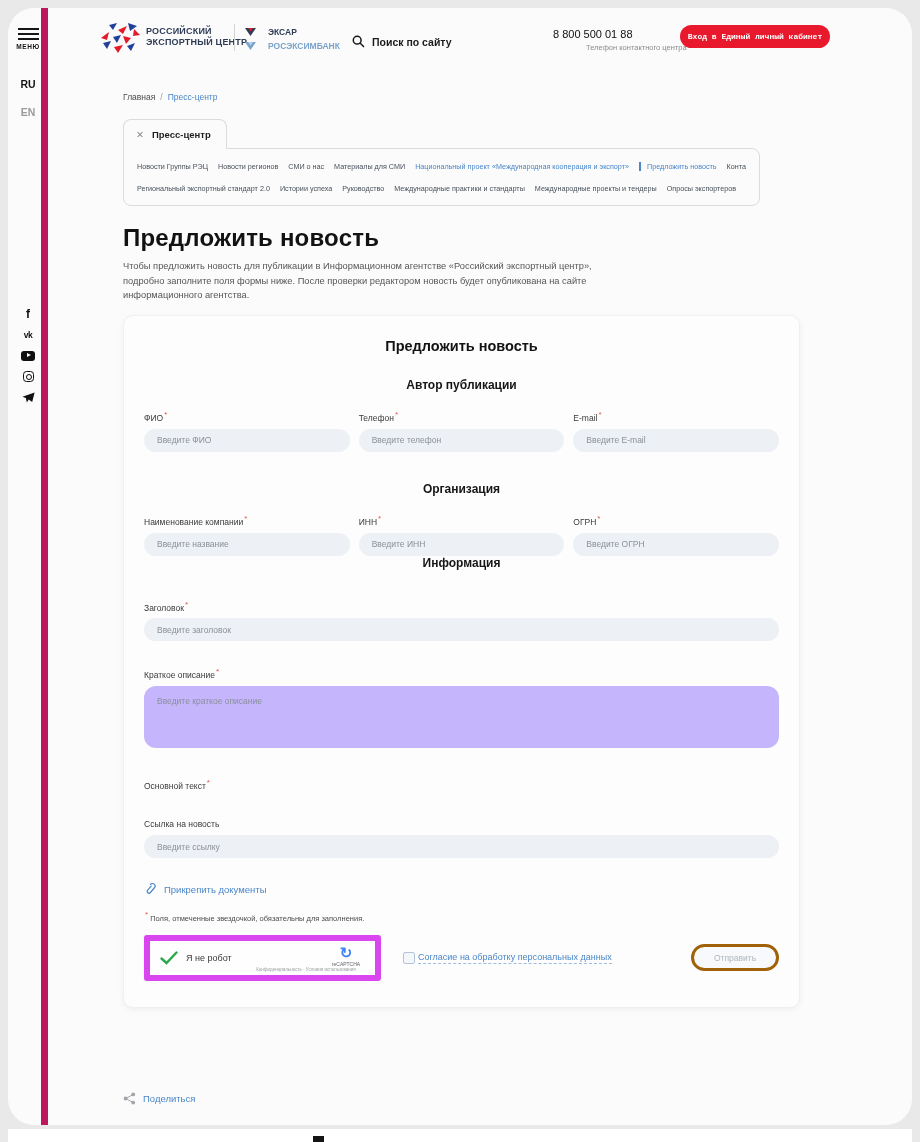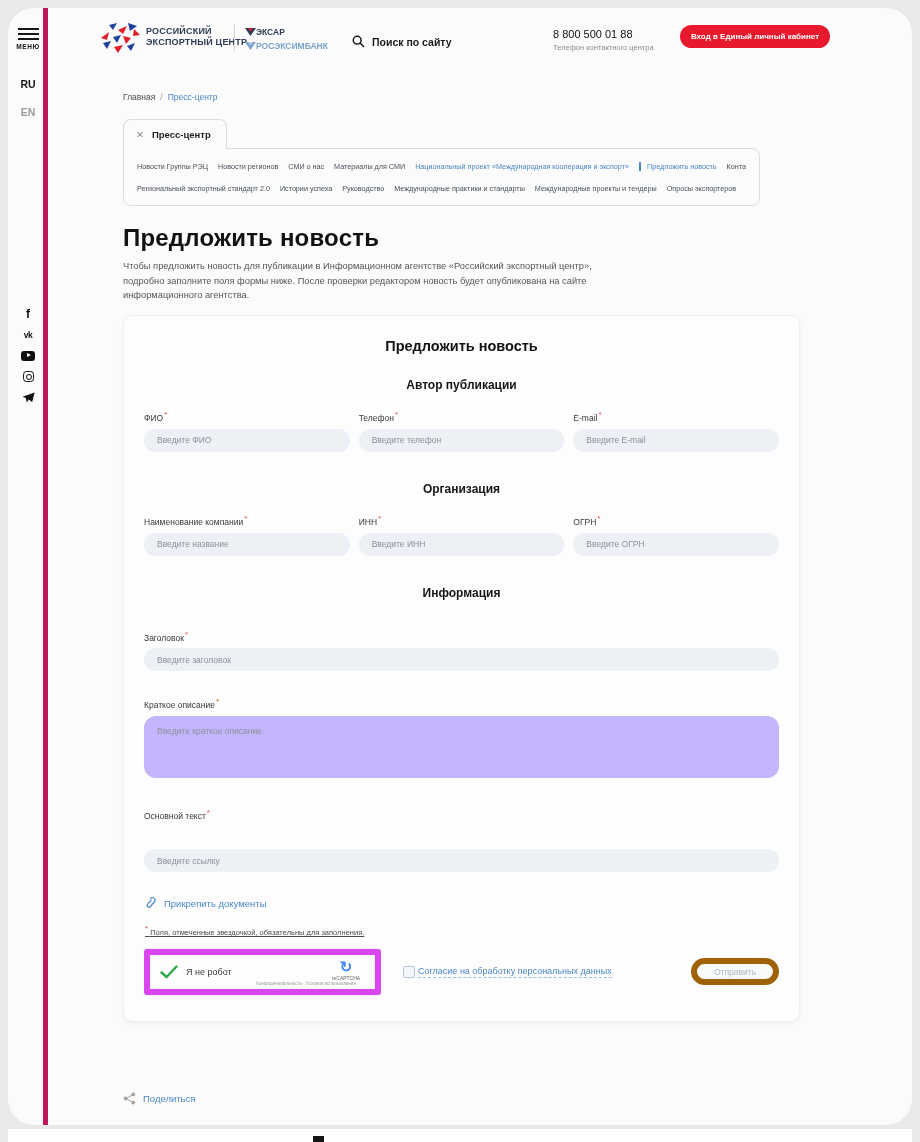--- a/index.html
+++ b/index.html
@@ -6,48 +6,48 @@
   html,body { margin:0; padding:0; }
   body {
     width:920px; height:1142px; position:relative; overflow:hidden;
     background:#e9e9e9; font-family:"Liberation Sans", sans-serif; color:#222;
   }
   .page-card {
     position:absolute; left:8px; top:8px; width:904px; height:1117px;
     background:#fbfbfb; border-radius:26px; overflow:hidden;
   }
   
-  .rail { position:absolute; left:0; top:0; width:40px; height:100%; border-right:5px solid #be185d; }
+  .rail { position:absolute; left:0; top:0; width:40px; height:100%; border-right:7px solid #be185d; }
   .menu-btn { position:absolute; left:0; top:20px; width:40px; text-align:center; cursor:pointer; }
   .menu-bars span { display:block; width:21px; height:2px; background:#161616; margin:0 auto 3px; }
   .menu-label { font-size:6.5px; font-weight:bold; letter-spacing:.6px; color:#161616; margin-top:1px; }
   .lang { position:absolute; left:0; width:40px; text-align:center; font-weight:bold; font-size:10.5px; cursor:pointer; }
   .lang-ru { top:70px; color:#141414; }
   .lang-en { top:98px; color:#9b9b9b; }
   .socials { position:absolute; left:0; top:299px; width:40px; display:flex; flex-direction:column; align-items:center; gap:8px; }
   .soc { height:13px; display:flex; align-items:center; justify-content:center; cursor:pointer; }
   .fb-glyph { font-size:12px; font-weight:bold; color:#0f0f0f; line-height:12px; }
   .vk-glyph { font-size:8.5px; font-weight:bold; color:#0f0f0f; letter-spacing:-0.5px; }
   .yt-box { width:14px; height:10px; background:#0f0f0f; border-radius:3px; position:relative; }
   .yt-box::after { content:""; position:absolute; left:5.5px; top:2.5px; border-left:4px solid #fff; border-top:2.5px solid transparent; border-bottom:2.5px solid transparent; }
   .ig-box { width:11px; height:11px; border:1.5px solid #0f0f0f; border-radius:3.5px; position:relative; }
   .ig-box::after { content:""; position:absolute; left:2px; top:2px; width:4px; height:4px; border:1.4px solid #0f0f0f; border-radius:50%; }
   
   .logo-mark { position:absolute; left:92px; top:15px; }
   .logo-text { position:absolute; left:138px; top:18px; font-size:9px; font-weight:bold; color:#2e3c55; line-height:11px; letter-spacing:.2px; }
   .logo-divider { position:absolute; left:226px; top:16px; width:1px; height:27px; background:#d4d4d4; }
-  .partner { position:absolute; left:237px; display:flex; align-items:center; gap:0; font-size:8.5px; font-weight:bold; cursor:pointer; }
+  .partner { position:absolute; left:237px; display:flex; align-items:center; gap:12px; font-size:8.5px; font-weight:bold; cursor:pointer; }
   .partner-eksar { top:19px; color:#2e3c55; }
   .partner-rosexim { top:33px; color:#7ba3cc; }
   .search { position:absolute; left:344px; top:27px; display:flex; align-items:flex-end; gap:7px; cursor:pointer; }
   .search-label { font-size:10.5px; font-weight:bold; color:#1b1b1b; }
   .phone-block { position:absolute; left:545px; top:20px; }
   .phone-number { font-size:11px; font-weight:normal; color:#101010; }
-  .phone-caption { font-size:7.5px; color:#8c8c8c; margin-top:3px; }
-  .login-btn { position:absolute; left:672px; top:17px; width:150px; height:23px; background:#e8192c; border:none; border-radius:12px; color:#fff; font-size:8px; font-weight:bold; font-family:Liberation Sans, sans-serif; display:flex; align-items:center; justify-content:center; cursor:pointer; }
+  .phone-caption { font-size:7.5px; color:#8c8c8c; margin-top:3px;margin-left:33px; }
+  .login-btn { position:absolute; left:672px; top:17px; width:150px; height:23px; background:#e8192c; border:none; border-radius:12px; color:#fff; font-size:8px; font-weight:bold; font-family:Liberation Mono, monospace; display:flex; align-items:center; justify-content:center; cursor:pointer; }
   
   .breadcrumb { position:absolute; left:115px; top:84px; font-size:8.5px; }
   .bc-home { color:#4c4c4c; cursor:pointer; }
   .bc-sep { color:#9a9a9a; margin:0 5px; }
   .bc-cur { color:#4a86c8; cursor:pointer; }
   .tab { position:absolute; left:115px; top:111px; width:104px; height:30px; background:#fbfbfb; border:1px solid #dcdcdc; border-bottom:none; border-radius:8px 8px 0 0; display:flex; align-items:center; gap:8px; padding:0 12px; z-index:3; }
   .tab-close { font-size:9.5px; color:#8a8a8a; cursor:pointer; }
   .tab-label { font-size:9.5px; font-weight:bold; color:#1f1f1f; }
   .nav-panel { position:absolute; left:115px; top:140px; width:637px; background:#fbfbfb; border:1px solid #dcdcdc; border-radius:0 8px 8px 8px; padding:13px 13px 12px; z-index:2; }
   .nav-row { display:flex; gap:10px; overflow:hidden; white-space:nowrap; }
@@ -57,44 +57,44 @@
   .nav-item.active { color:#4a86c8; border-left:2px solid #4a86c8; padding-left:6px; }
   
   .h1 { position:absolute; left:115px; top:216px; font-size:24px; font-weight:800; color:#121212; letter-spacing:.2px; }
   .lead { position:absolute; left:115px; top:251px; width:482px; font-size:9.3px; line-height:14.5px; color:#565656; }
   
   .form-card { position:absolute; left:115px; top:307px; width:677px; background:#fdfdfd; border:1px solid #f0f0f0; border-radius:10px; box-shadow:0 2px 6px rgba(0,0,0,.05); padding:20px 20px 26px; }
   .form-title { text-align:center; font-size:14.5px; font-weight:800; color:#131313; margin-top:2px; }
   .section-h { text-align:center; font-size:12px; font-weight:800; color:#161616; }
   .sh-author { margin-top:24px; }
   .sh-org { margin-top:30px; }
-  .sh-info { margin-top:30px; }
+  .sh-info { }
   .grid3 { display:grid; grid-template-columns:1fr 1fr 1fr; column-gap:9px; margin-top:18px; }
   .f-label { display:block; font-size:8.5px; color:#3a3a3a; margin-bottom:6px; }
   .req { color:#e2574c; font-size:8px; vertical-align:super; margin-left:1px; }
   .txt { width:100%; height:23px; border:none; outline:none; border-radius:12px; background:#edf0f4; padding:0 13px; font-size:8.5px; color:#333; font-family:inherit; }
   .txt::placeholder, .area::placeholder { color:#8a9199; opacity:1; }
   .area { width:100%; height:62px; border:none; outline:none; border-radius:12px; background:#c4b5fd; padding:10px 13px; font-size:8.5px; color:#333; resize:none; font-family:inherit; }
   .single { margin-top:30px; }
   .single.mt26 { margin-top:26px; }
   .single.mt28 { margin-top:28px; }
   .attach-row { margin-top:24px; display:flex; align-items:center; gap:8px; cursor:pointer; }
   .attach-label { font-size:9.5px; color:#4a86c8; }
-  .req-note { margin-top:14px; font-size:7.5px; color:#4c4c4c;text-decoration:underline; }
+  .req-note { margin-top:14px; font-size:7.5px; color:#4c4c4c; }
   .captcha-row { margin-top:12px; display:flex; align-items:center; }
   .recaptcha { width:237px; height:46px; border:6px solid #d946ef; border-radius:3px; background:#fefefe; box-shadow:0 0 2px rgba(0,0,0,.06); position:relative; display:flex; align-items:center; padding:0 10px; }
   .captcha-label { font-size:9px; color:#3a3a3a; margin-left:8px; }
   .recaptcha-logo { position:absolute; right:9px; top:4px; width:40px; text-align:center; }
   .recaptcha-glyph { font-size:15px; line-height:15px; color:#4086f4; font-weight:bold; }
   .recaptcha-brand { font-size:5px; color:#5f6368; margin-top:1px; }
   .recaptcha-terms { position:absolute; right:4px; bottom:3px; width:130px; text-align:center; font-size:4.5px; color:#9aa0a6; }
   .consent { display:flex; align-items:center; gap:3px; margin-left:22px; }
   .checkbox { width:12px; height:12px; border:1px solid #b6c3d6; background:#f3f7fb; border-radius:2px; cursor:pointer; flex:none; }
   .consent-link { font-size:9px; color:#4a86c8; border-bottom:1px dashed #9cbce0; padding-bottom:1px; cursor:pointer; }
-  .submit-btn { margin-left:auto; width:88px; height:27px; border-radius:14px; border:6px solid #a16207; background:#f7f9fb; color:#aeb6bf; font-size:8.5px; font-family:inherit; }
+  .submit-btn { margin-left:auto; width:88px; height:27px; border-radius:14px; border:3px solid #a16207; background:#f7f9fb; color:#aeb6bf; font-size:8.5px; font-family:inherit; }
   
   .share-row { position:absolute; left:115px; top:1084px; display:flex; align-items:center; gap:7px; cursor:pointer; }
   .share-label { font-size:9.5px; color:#4a86c8; }
   .footer-strip { position:absolute; left:8px; top:1129px; width:904px; height:13px; background:#ffffff; }
   .footer-glyph { position:absolute; left:305px; top:7px; width:11px; height:6px; background:#141414; }
 </style>
 </head>
 <body>
 
 <div class="page-card">
@@ -254,20 +254,21 @@
     <div class="single mt26">
       <span class="f-label"><span>Краткое описание</span><sup class="req">*</sup></span>
       <textarea class="area" placeholder="Введите краткое описание" style=""></textarea>
     </div>
 
     <div class="single mt26">
       <span class="f-label"><span>Основной текст</span><sup class="req">*</sup></span>
     </div>
 
     <div class="single mt28">
+      <span class="f-label"><span>Ссылка на новость</span></span>
       <input class="txt" placeholder="Введите ссылку" style="">
     </div>
 
     <div class="attach-row">
       <svg width="12" height="14" viewBox="0 0 12 14">
         <g transform="rotate(40 6 7)">
           <path d="M3.4 3.2 a2.6 2.6 0 0 1 5.2 0 l0 6.2 a1.8 1.8 0 0 1 -3.6 0 l0 -5.4" fill="none" stroke="#4a86c8" stroke-width="1.2" stroke-linecap="round"></path>
         </g>
       </svg>
       <span class="attach-label">Прикрепить документы</span>

